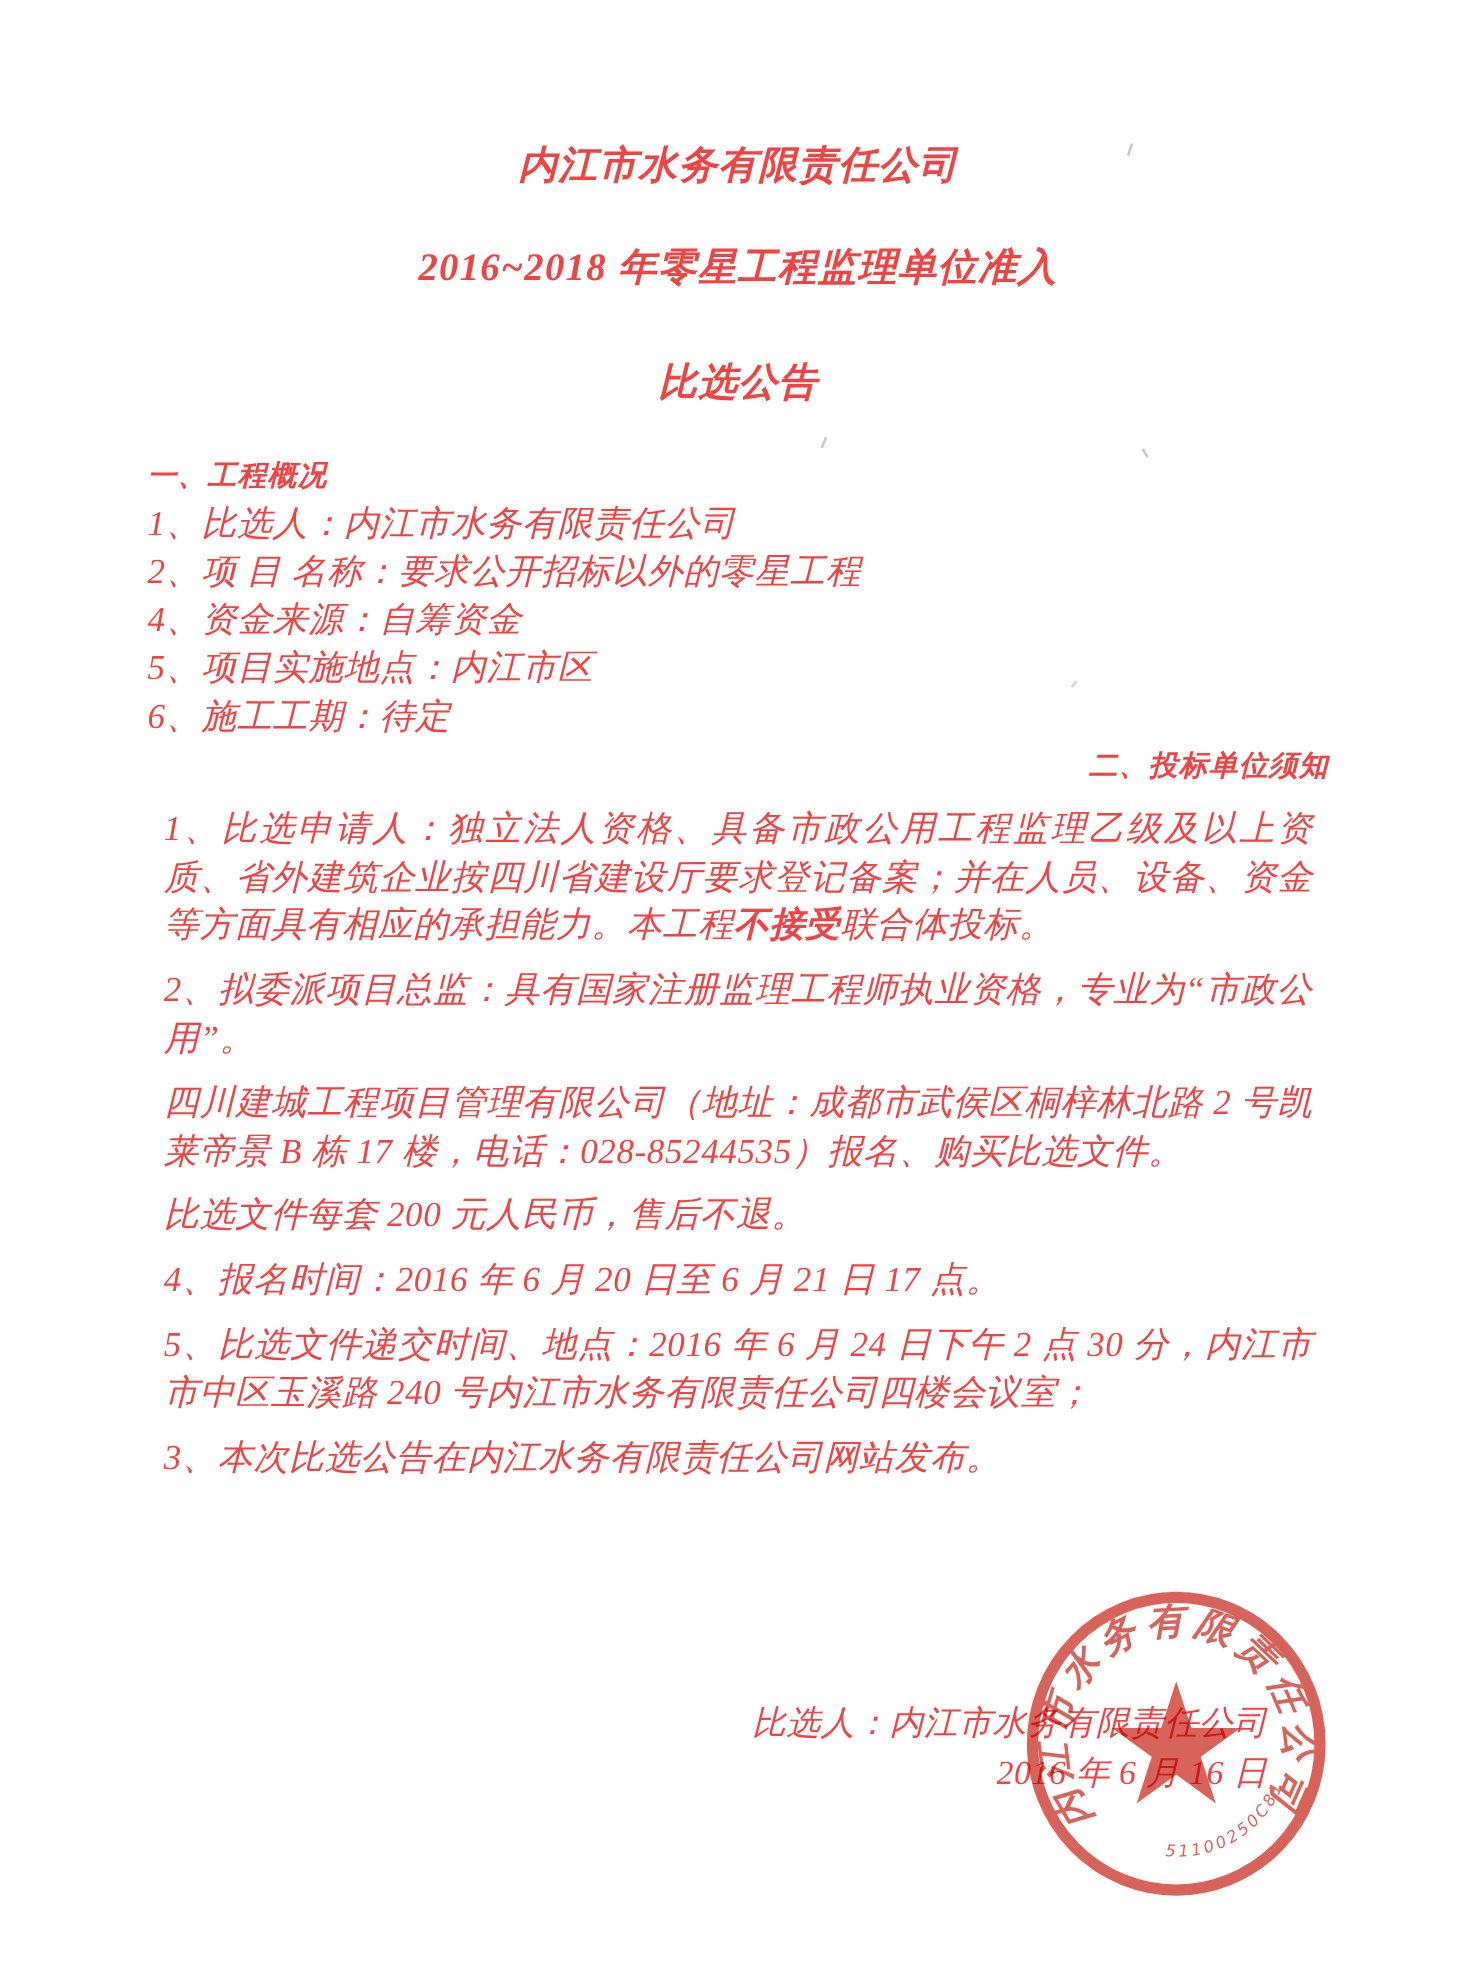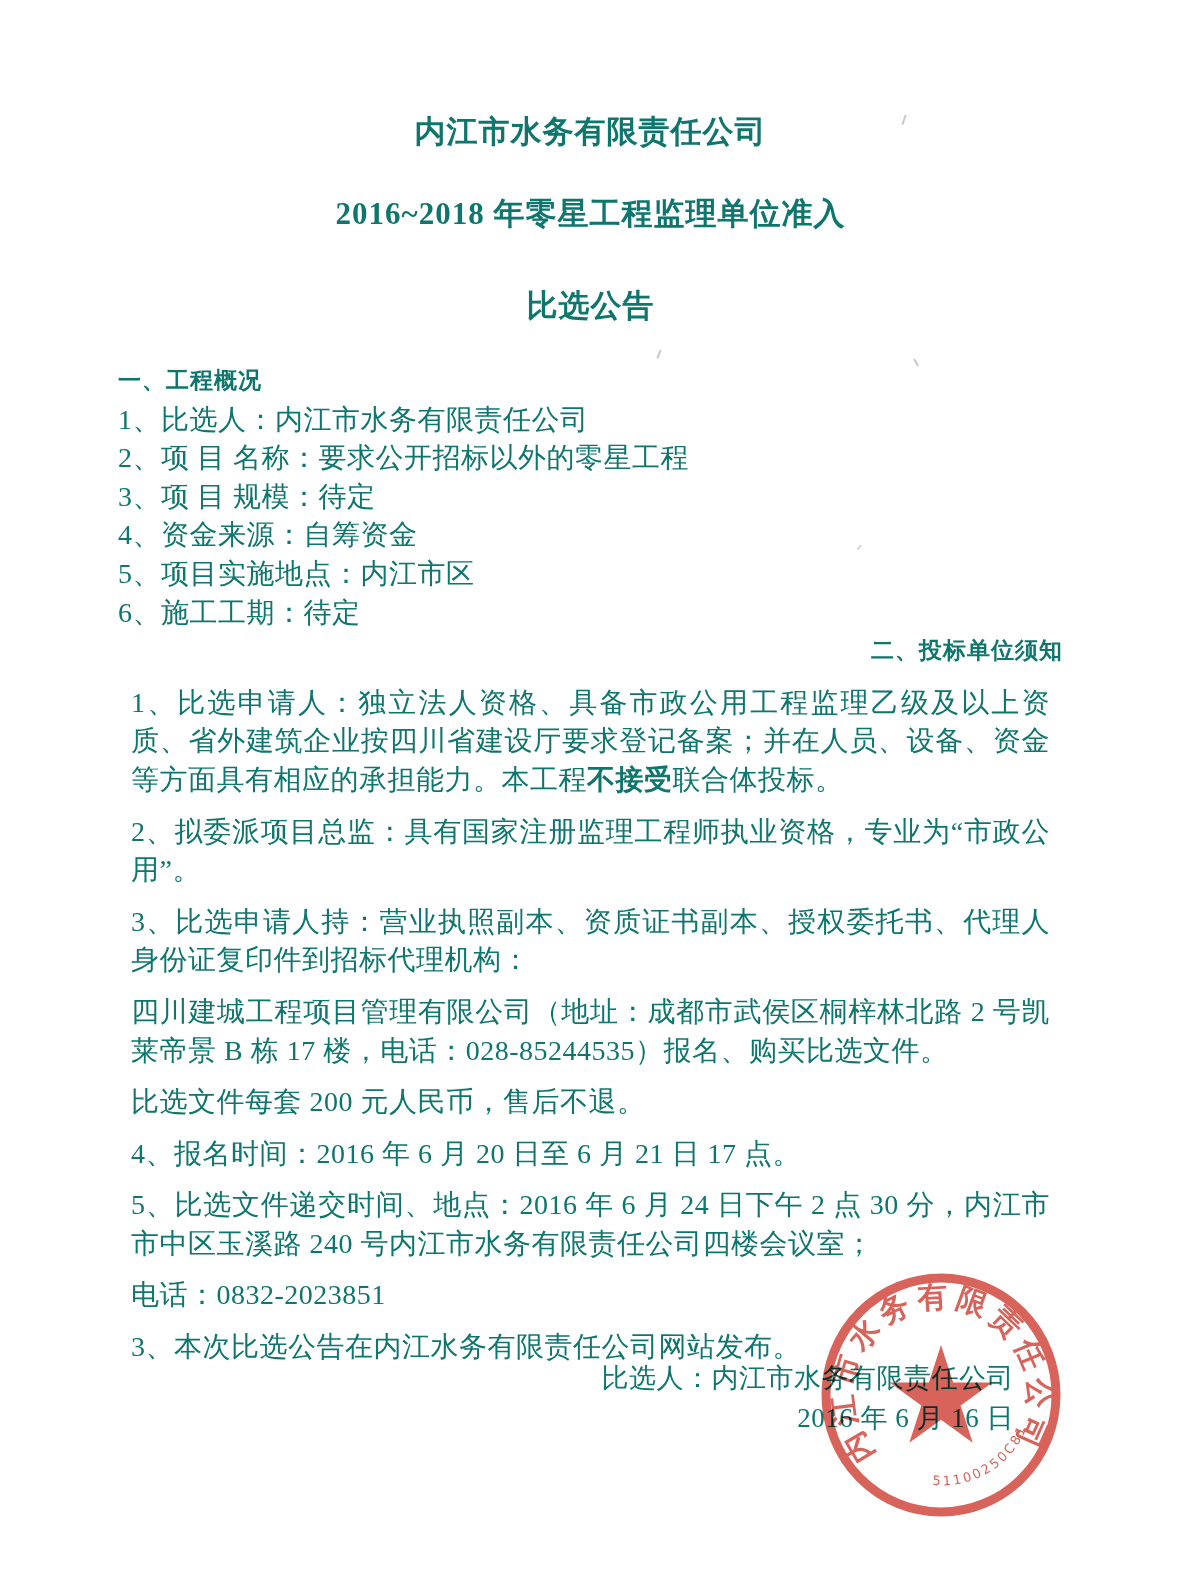--- a/index.html
+++ b/index.html
@@ -3,21 +3,22 @@
 <meta charset="utf-8">
 <style>
   html,body{margin:0;padding:0;background:#ffffff;}
   .page{
     position:relative;
     width:1132px;
     height:1581px;
     background:#ffffff;
     overflow:hidden;
     font-family:"Liberation Serif","DejaVu Serif",serif;
-    color:#0f766e;
+    color:#ef4444;
+    font-style:italic;
   }
   .content{
     position:absolute;
     left:118px;
     top:0;
     width:945px;
   }
   .doc-title{
     text-align:center;
     font-weight:bold;
@@ -88,34 +89,31 @@
 <div class="page">
 
   <div class="content">
     <div class="doc-title t1">内江市水务有限责任公司</div>
     <div class="doc-title t2">2016~2018 年零星工程监理单位准入</div>
     <div class="doc-title t3">比选公告</div>
 
     <div class="sec-heading">一、工程概况</div>
     <div class="doc-line">1、比选人：内江市水务有限责任公司</div>
     <div class="doc-line">2、项 目 名称：要求公开招标以外的零星工程</div>
-    <div class="doc-line">3、项 目 规模：待定</div>
     <div class="doc-line">4、资金来源：自筹资金</div>
     <div class="doc-line">5、项目实施地点：内江市区</div>
     <div class="doc-line">6、施工工期：待定</div>
 
     <div class="sec-heading second">二、投标单位须知</div>
     <p class="para"><span>1、比选申请人：独立法人资格、具备市政公用工程监理乙级及以上资质、省外建筑企业按四川省建设厅要求登记备案；并在人员、设备、资金等方面具有相应的承担能力。本工程</span><b>不接受</b><span>联合体投标。</span></p>
     <p class="para">2、拟委派项目总监：具有国家注册监理工程师执业资格，专业为“市政公用”。</p>
-    <p class="para">3、比选申请人持：营业执照副本、资质证书副本、授权委托书、代理人身份证复印件到招标代理机构：</p>
     <p class="para">四川建城工程项目管理有限公司（地址：成都市武侯区桐梓林北路 2 号凯莱帝景 B 栋  17 楼，电话：028-85244535）报名、购买比选文件。</p>
     <p class="para">比选文件每套 200 元人民币，售后不退。</p>
     <p class="para">4、报名时间：2016 年 6 月 20 日至 6 月 21 日 17 点。</p>
     <p class="para">5、比选文件递交时间、地点：2016 年 6 月 24 日下午 2 点 30 分，内江市市中区玉溪路 240 号内江市水务有限责任公司四楼会议室；</p>
-    <p class="para">电话：0832-2023851</p>
     <p class="para">3、本次比选公告在内江水务有限责任公司网站发布。</p>
   </div>
 
   <div class="sig-block">
     <div>比选人：内江市水务有限责任公司</div>
     <div>2016 年 6 月 16 日</div>
   </div>
 
   <svg class="stamp" viewBox="0 0 246 246" xmlns="http://www.w3.org/2000/svg">
     <defs>

